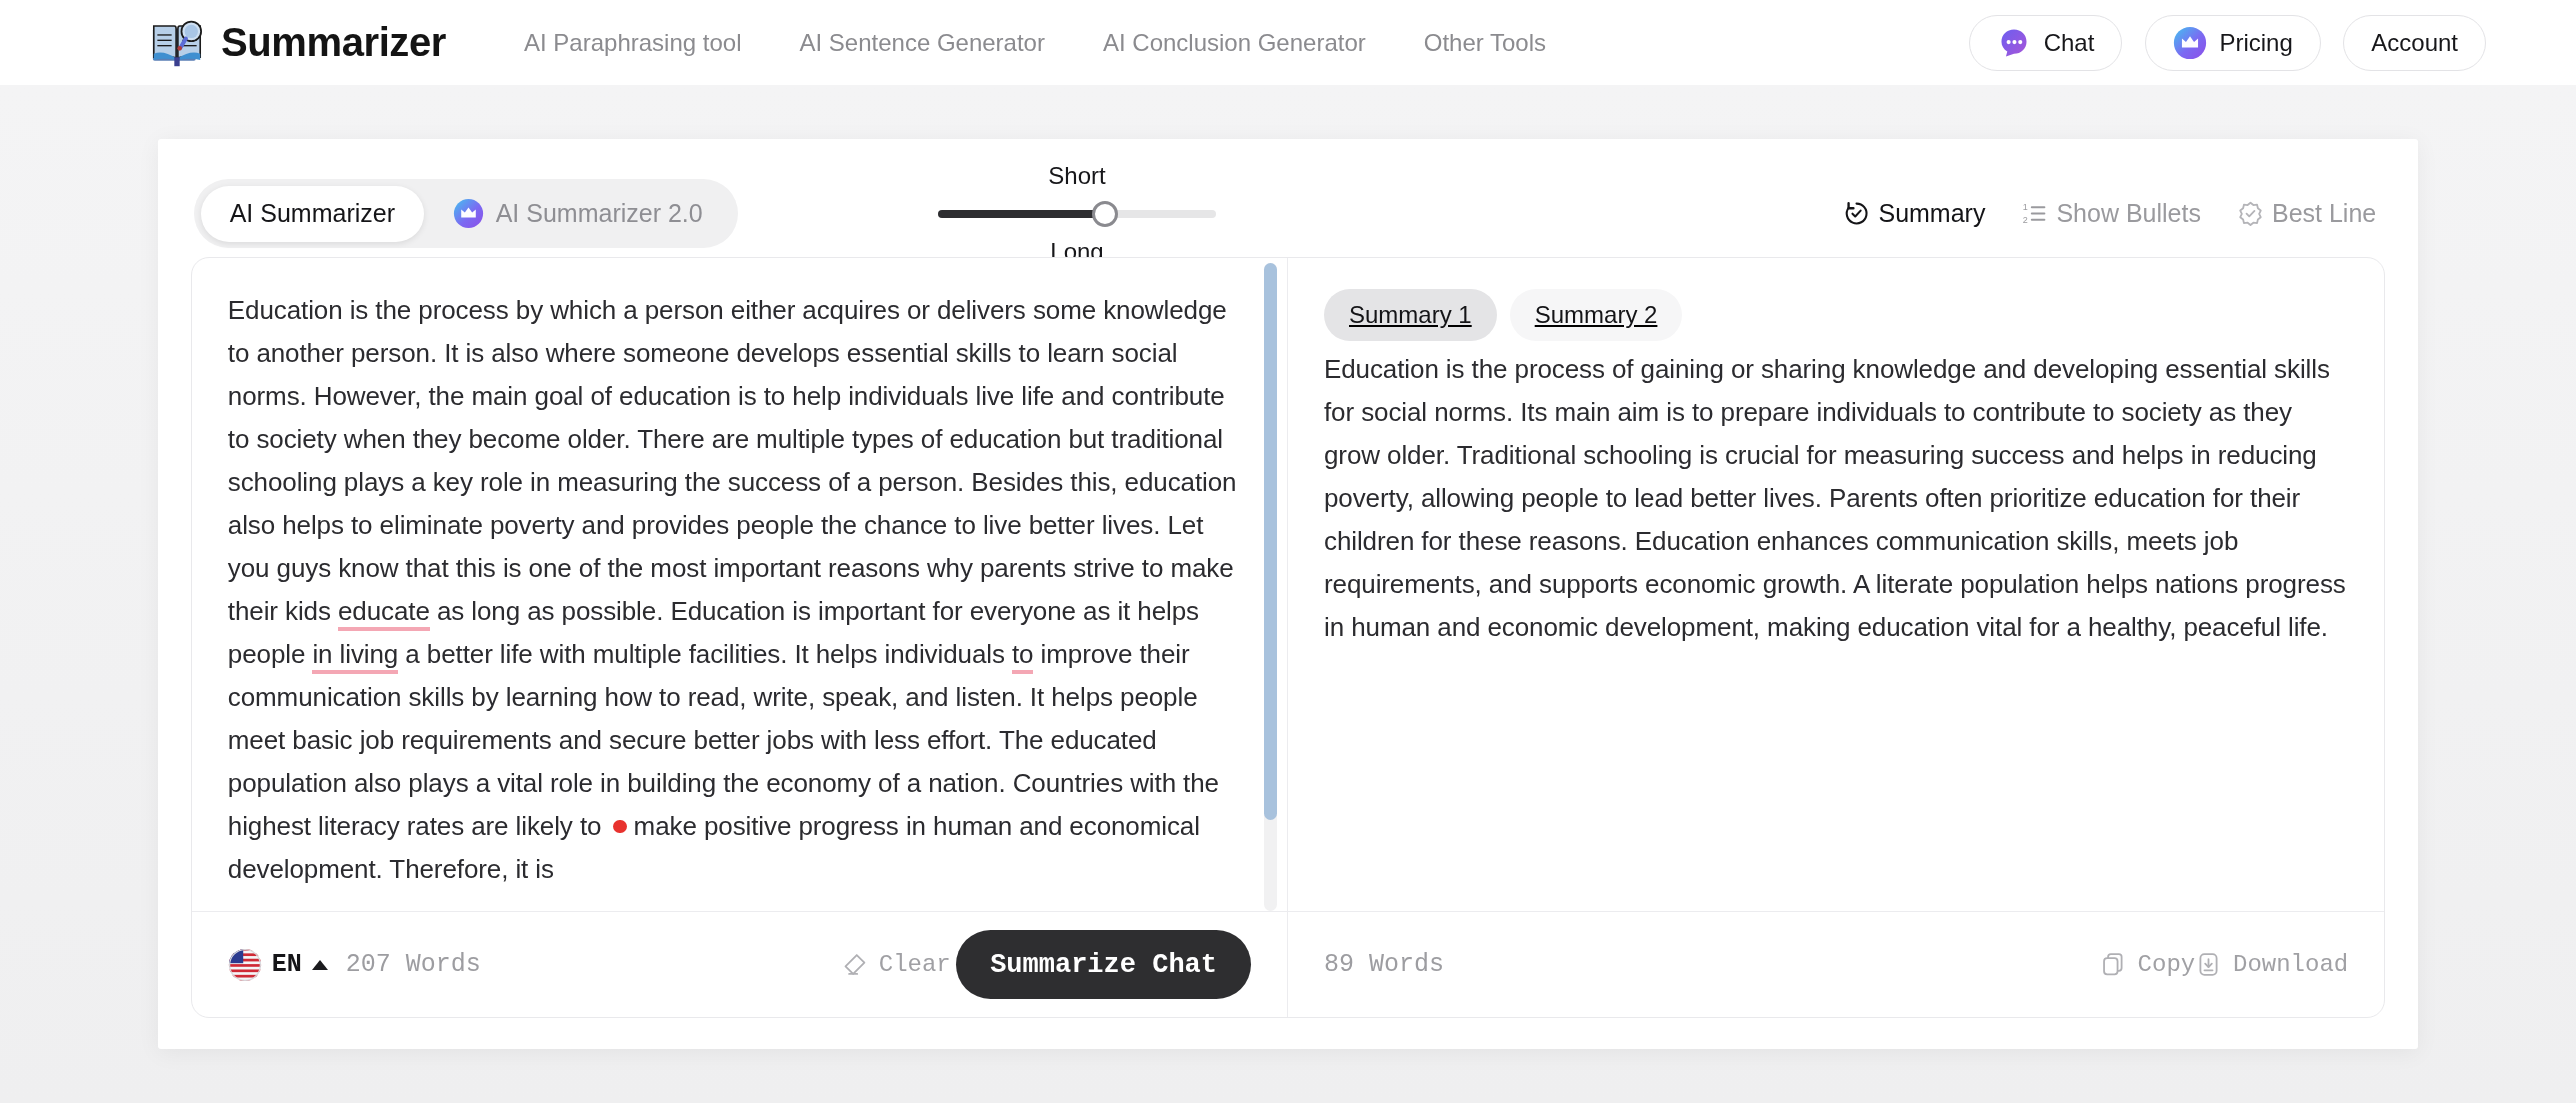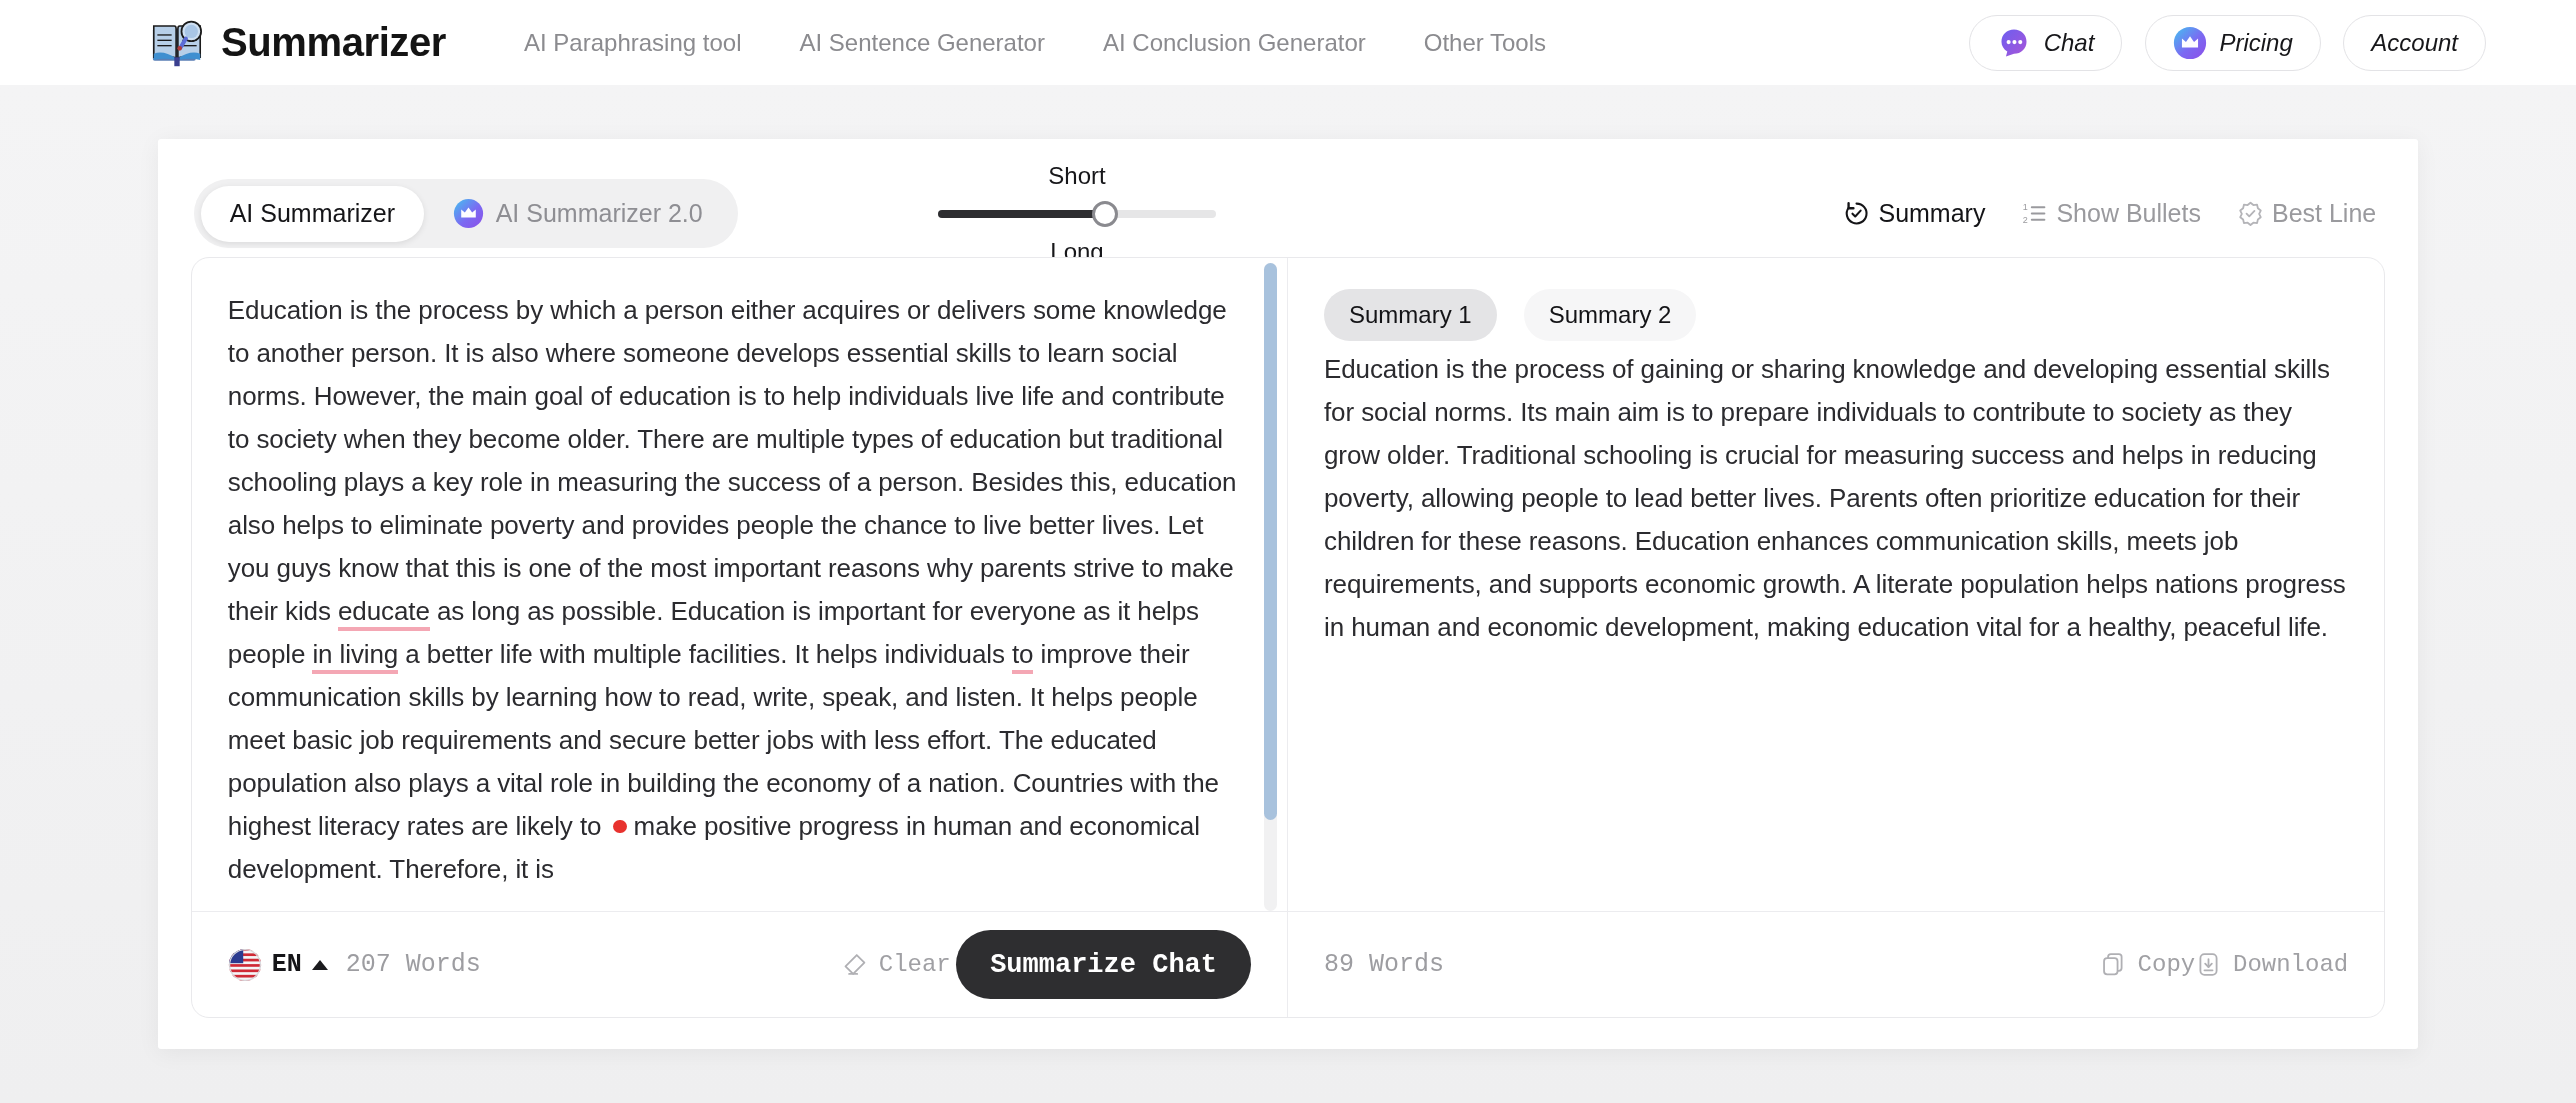--- a/index.html
+++ b/index.html
@@ -29,21 +29,20 @@
     font-size: 24px; color: #8b8b8f; text-decoration: none; white-space: nowrap;
   }
 
   .topbar-right { margin-left: auto; display: flex; align-items: center; gap: 22.5px; }
   .pill-btn {
     display: flex; align-items: center; gap: 12.6px;
     height: 56px; padding: 0 27px;
     border: 1.4px solid #e3e3e6; border-radius: 31px;
     background: #fff; font-size: 24px; color: #17171a; cursor: pointer;
     white-space: nowrap;
-    font-style: italic;
   }
   .chat-ic { width: 34px; height: 34px; flex: none; }
   .crown-ic { width: 34px; height: 34px; flex: none; }
 
   
   .stage {
     height: calc(1103px - 85px);
     padding: 54px 158px 0 158px;
     background: linear-gradient(180deg,#f4f4f5 0%, #efeff0 100%);
   }
@@ -135,21 +134,21 @@
 
   .vscroll {
     position: absolute; right: 10px; top: 5.4px; bottom: 0;
     width: 13.5px; background: #f1f1f2; border-radius: 8px;
   }
   .vscroll-thumb {
     position: absolute; left: 0; right: 0; top: 0; height: 86%;
     background: #a8c2dd; border-radius: 8px;
   }
 
-  .sumtabs { display: flex; gap: 27px; margin-bottom: 7.2px; }
+  .sumtabs { display: flex; gap: 13px; margin-bottom: 7.2px; text-decoration: underline; }
   .sumtab {
     height: 52px; padding: 0 25px; border-radius: 29px;
     display: flex; align-items: center; font-size: 24px;
     color: #141417; background: #f6f6f7; cursor: pointer; white-space: nowrap;
   }
   .sumtab.on { background: #e4e4e6; }
 
   .pane-foot {
     height: 106px; flex: none;
     border-top: 1.4px solid #ececef;

